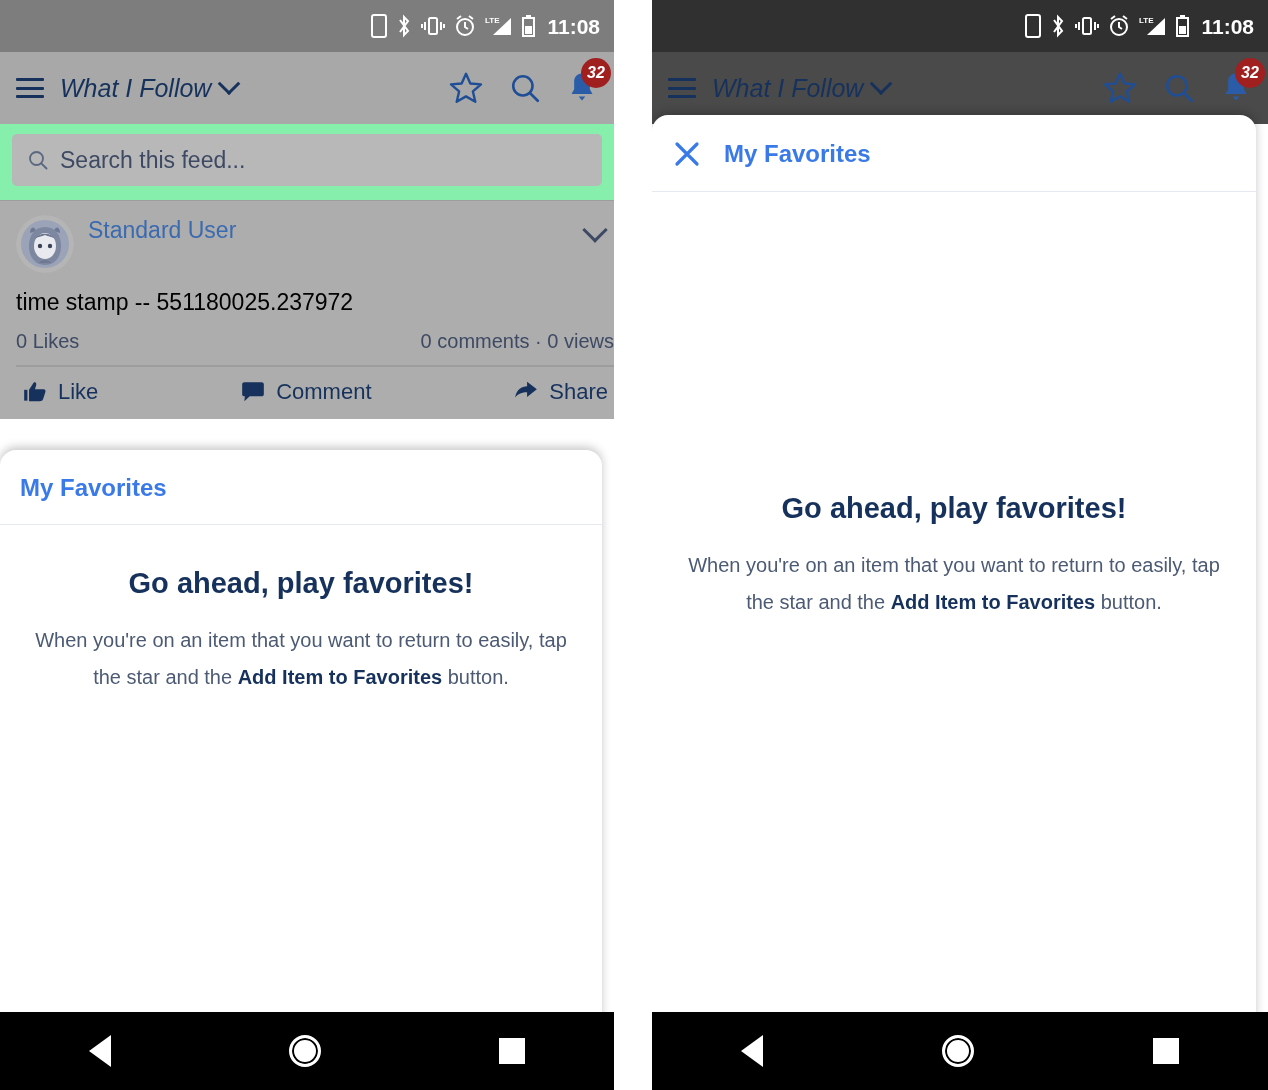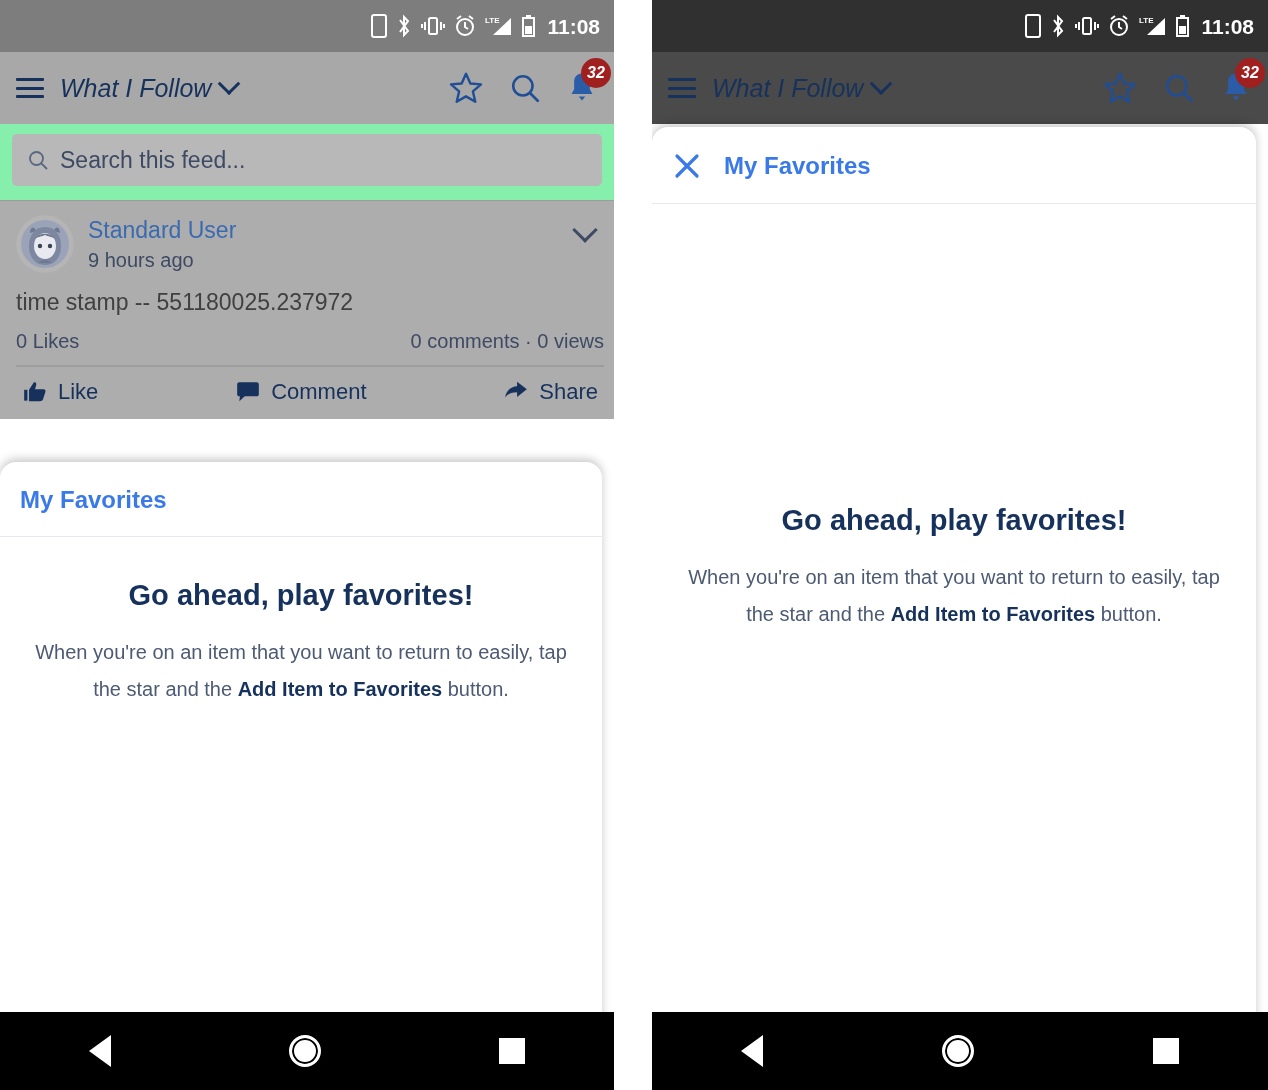--- a/index.html
+++ b/index.html
@@ -103,36 +103,36 @@
     background: #b8b8b8;
     border-radius: 5px;
     display: flex; align-items: center;
     padding: 0 14px;
     gap: 10px;
   }
   .search-ph { font-size: 23px; color: #3e4a63; }
 
   .post {
     background: #adadad;
-    padding: 14px 10px 0 16px;
+    padding: 14px 0 0 16px;
     border-top: 1px solid #9d9d9d;
   }
   .post-head { display: flex; align-items: flex-start; gap: 14px; }
   .avatar { width: 58px; height: 58px; border-radius: 50%; flex: 0 0 58px; overflow: hidden; }
   .post-meta { flex: 1 1 auto; padding-top: 2px; }
   .post-author { font-size: 23px; color: #3a6ab0; line-height: 1.2; }
   .post-time { font-size: 20px; color: #3e4a63; margin-top: 4px; }
   .post-chev {
     width: 18px; height: 18px;
     border-right: 3px solid #3e4a63;
     border-bottom: 3px solid #3e4a63;
     transform: rotate(45deg);
     margin-top: 6px; margin-right: 10px;
   }
-  .post-body { font-size: 23px; color: #404040; padding: 16px 0 14px 0; }
+  .post-body { font-size: 23px; color: #000000; padding: 16px 0 14px 0; }
   .post-stats {
     display: flex; justify-content: space-between;
     font-size: 20px; color: #3e4a63;
     padding-bottom: 12px;
     border-bottom: 1px solid #9d9d9d;
   }
   .post-actions {
     display: flex; justify-content: space-between;
     padding: 12px 6px 14px 6px;
     border-top: 1px solid #9d9d9d;
@@ -157,21 +157,20 @@
 
   
   .sheet {
     position: absolute;
     left: 0; right: 12px; bottom: 0;
     background: #ffffff;
     border-radius: 16px 16px 0 0;
     box-shadow: 0 -3px 10px rgba(0,0,0,.22);
     z-index: 10;
     overflow: hidden;
-    margin-top: 12px;
   }
   #sheet-left  { top: 450px; }
   #sheet-right { top: 115px; }
 
   .sheet-head {
     display: flex; align-items: center;
     gap: 22px;
     padding: 24px 20px 22px 20px;
     border-bottom: 1px solid #e6e9f2;
   }
@@ -308,21 +307,20 @@
               <path d="M29 12 C40 12 45 21 45 31 C45 43 38 50 29 50 C20 50 13 43 13 31 C13 21 18 12 29 12 Z" fill="#7d87a0"></path>
               <ellipse cx="29" cy="31" rx="11" ry="13" fill="#e8eaf0"></ellipse>
               <path d="M19 24 C22 17 36 17 39 24 C36 21 32 22 29 20 C26 22 22 21 19 24 Z" fill="#6e7891"></path>
               <circle cx="24" cy="31" r="2.2" fill="#3c4358"></circle>
               <circle cx="34" cy="31" r="2.2" fill="#3c4358"></circle>
               <path d="M23 48 C25 44 33 44 35 48 Z" fill="#6e7891"></path>
             </svg>
           </div>
           <div class="post-meta">
             <div class="post-author">Standard User</div>
-            <div class="post-time">9 hours ago</div>
           </div>
           <span class="post-chev"></span>
         </div>
         <div class="post-body">time stamp -- 551180025.237972</div>
         <div class="post-stats">
           <span>0 Likes</span>
           <span>0 comments · 0 views</span>
         </div>
         <div class="post-actions">
           <div class="action">

